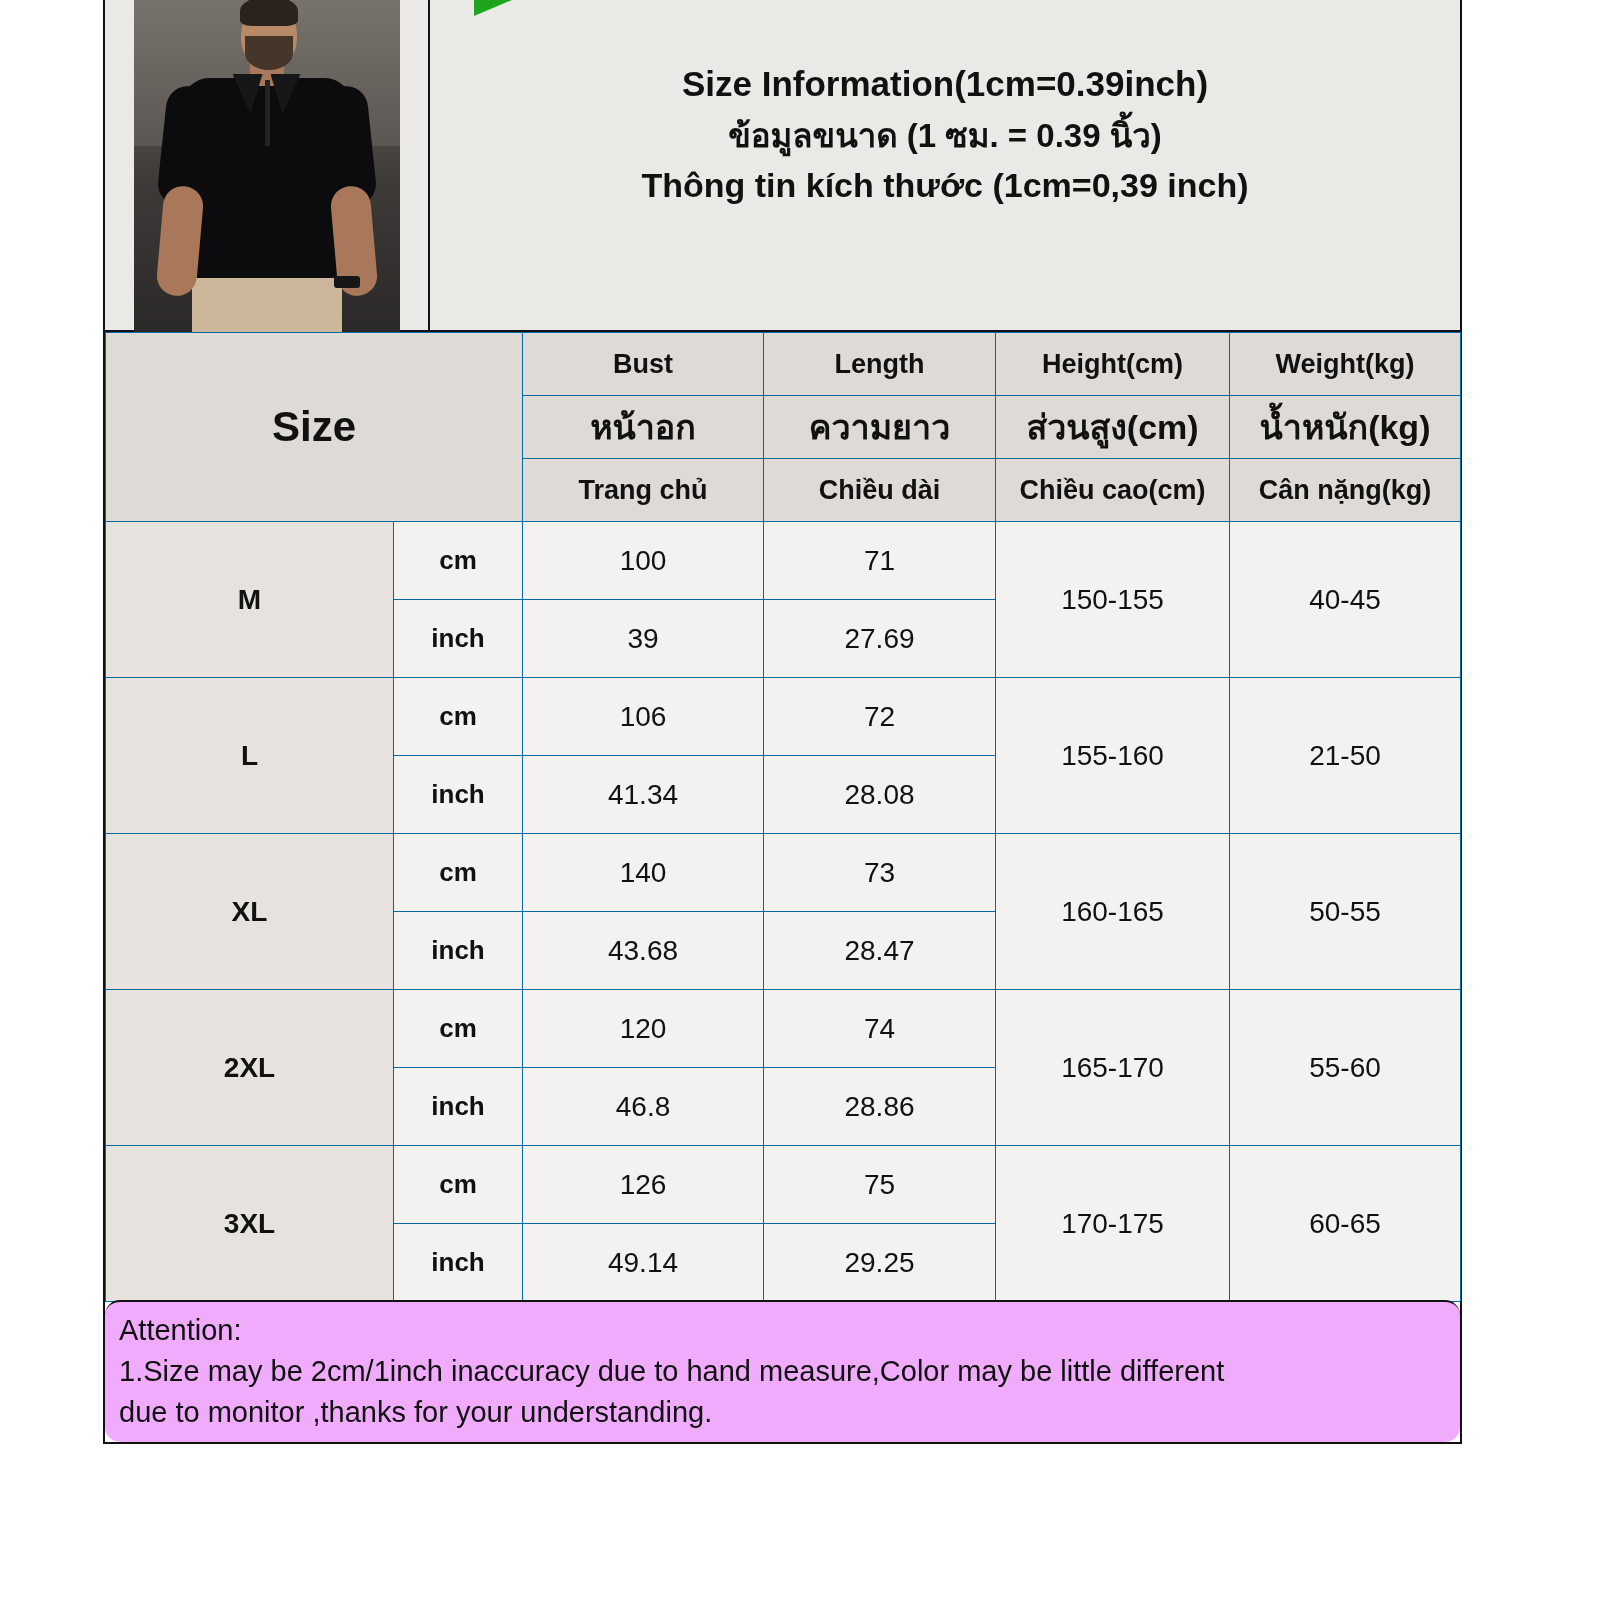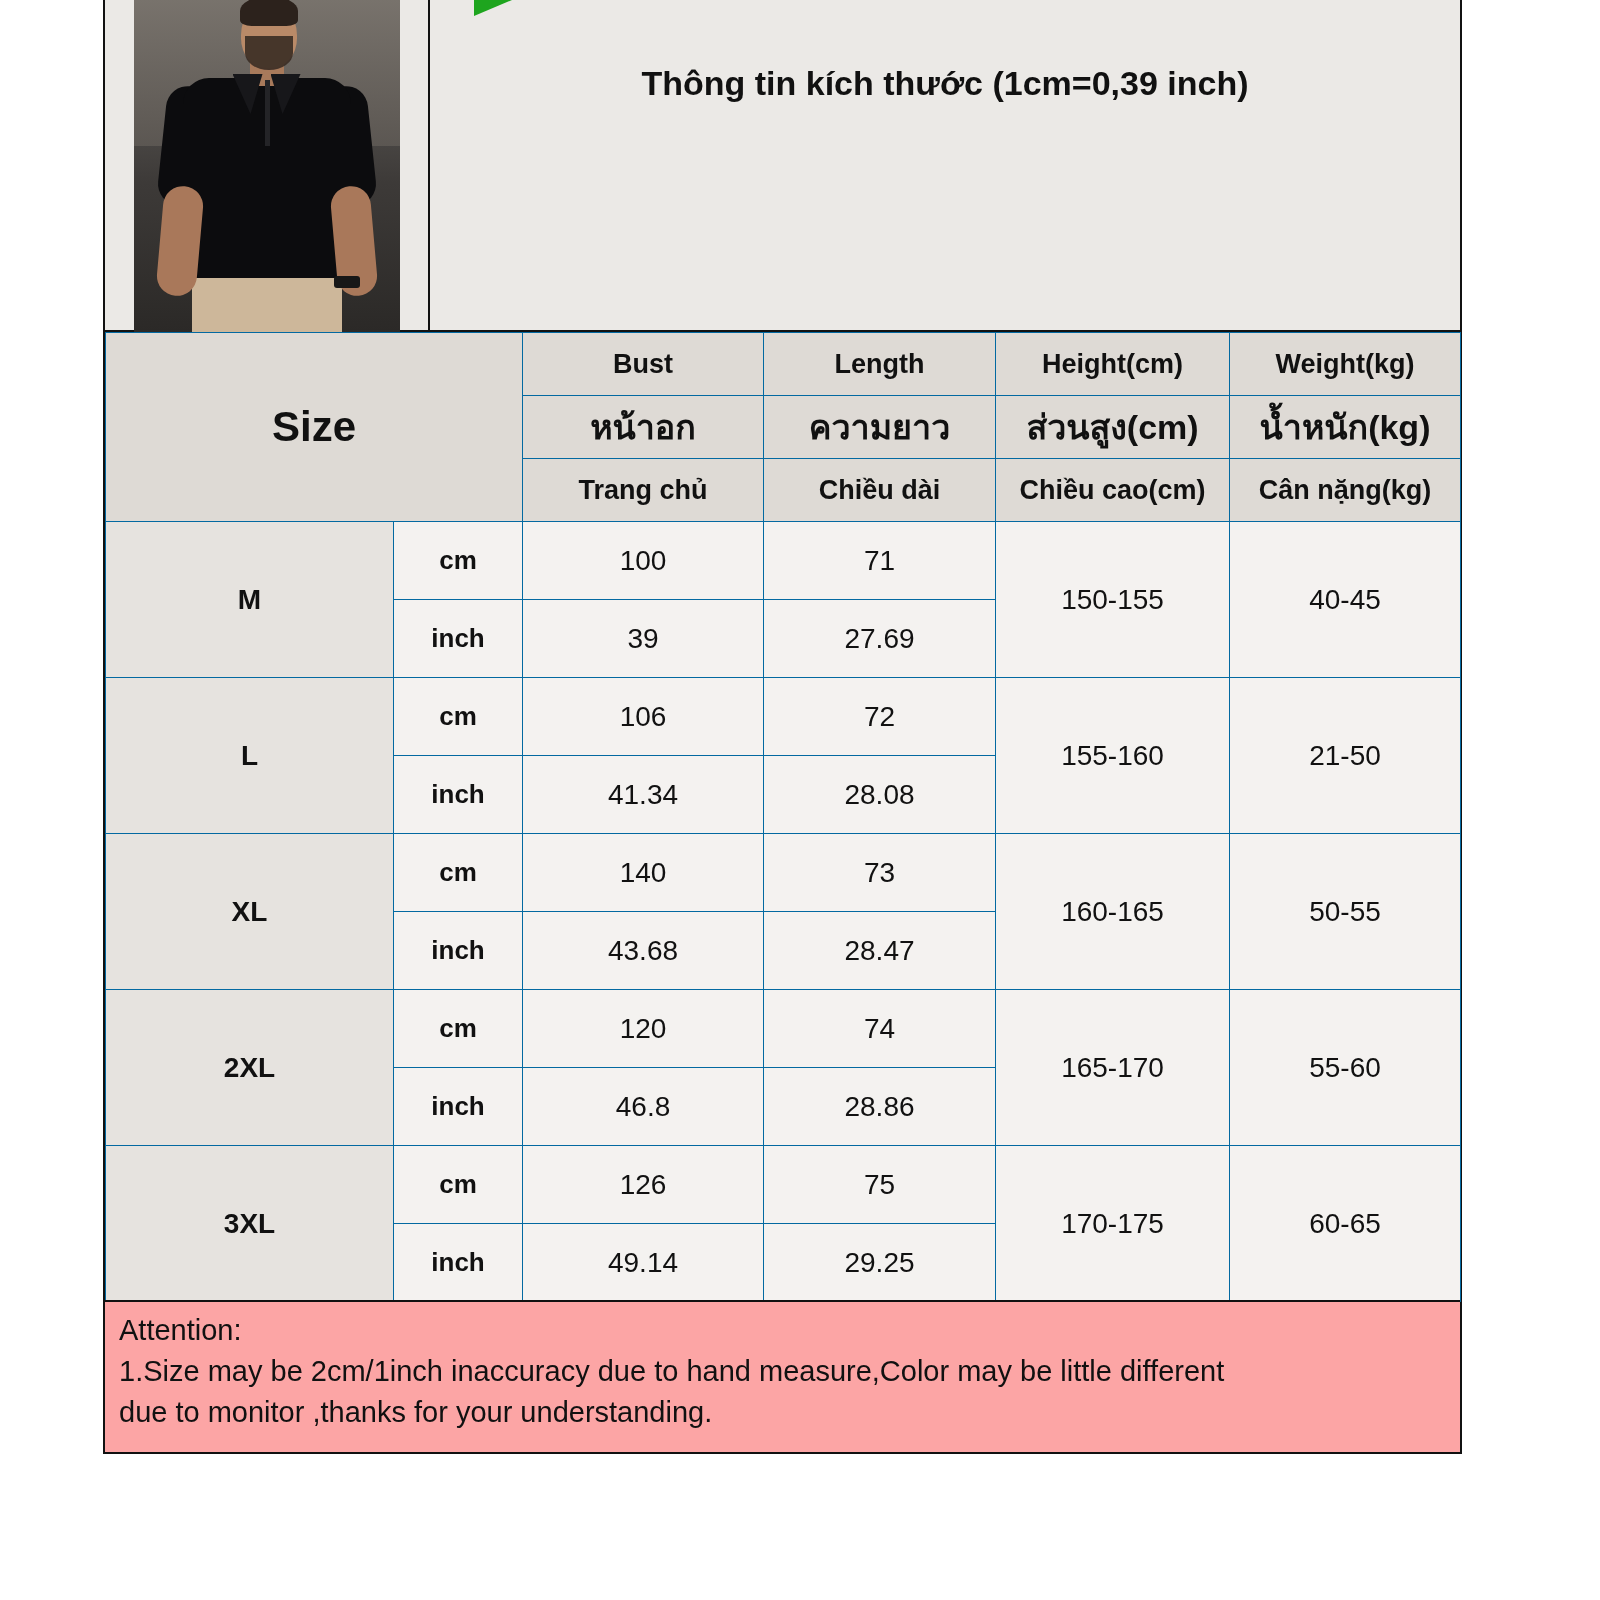--- a/index.html
+++ b/index.html
@@ -237,24 +237,25 @@
   .val-cell {
     font-size: 28px;
     height: 75px;
   }
   .range-cell {
     font-size: 28px;
   }
 
   
   .attention {
-    padding: 8px 14px 18px 14px;
-    background: #fca5a5;
+    padding: 8px 14px 8px 14px;
+    background: #f0abfc;
     border-top: 2px solid #111;
     margin-top: -2px;
+    border-radius: 15px;
   }
   .attention p {
     margin: 0;
     font-size: 29px;
     color: #111;
     line-height: 1.42;
   }
   .att-title { font-size: 29px; }
 </style>
 </head>
@@ -279,20 +280,22 @@
           <div class="ph-collar-l"></div>
           <div class="ph-collar-r"></div>
           <div class="ph-placket"></div>
           <div class="ph-head"></div>
           <div class="ph-beard"></div>
           <div class="ph-hair"></div>
           <div class="ph-watch"></div>
         </div>
       </div>
       <div class="title-cell">
+        <div class="title-line l1">Size Information(1cm=0.39inch)</div>
+        <div class="title-line l2">ข้อมูลขนาด (1 ซม. = 0.39 นิ้ว)</div>
         <div class="title-line l3">Thông tin kích thước (1cm=0,39 inch)</div>
       </div>
     </div>
     <div class="green-marker"></div>
 
     <table class="size-table">
       <colgroup>
         <col class="col-size">
         <col class="col-unit">
         <col class="col-bust">

